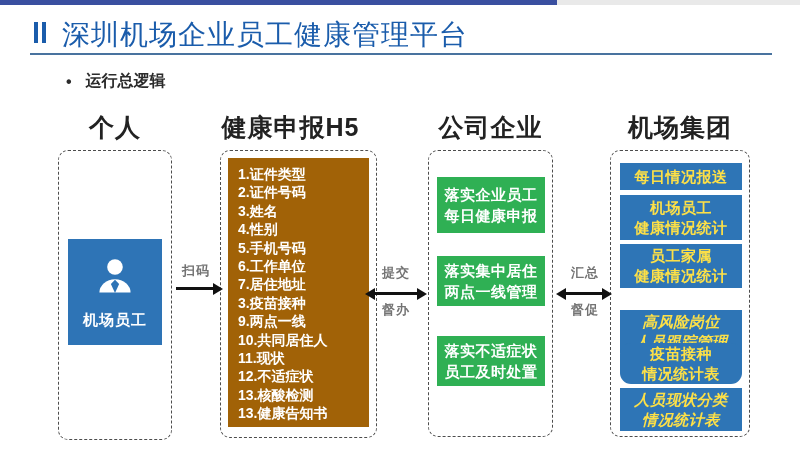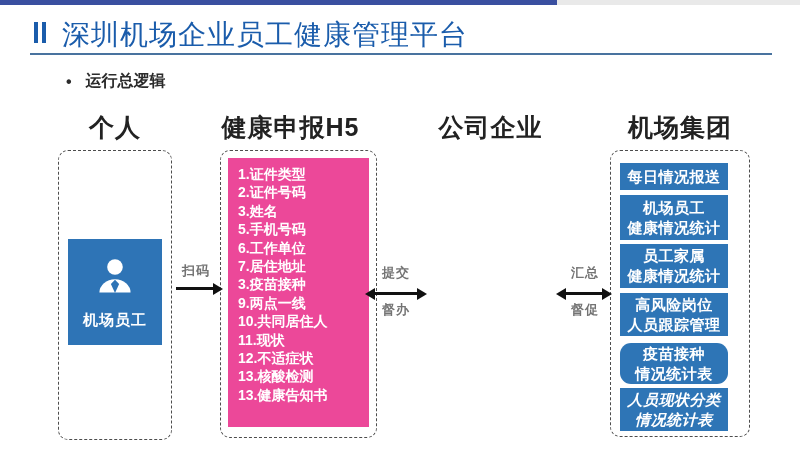--- a/index.html
+++ b/index.html
@@ -36,40 +36,40 @@
   #col-company{left:428px;width:125px;height:287px;}
   #col-group{left:610px;width:140px;height:287px;}
 
   
   .person-card{position:absolute;left:9px;top:88px;width:94px;height:106px;background:#2e74b6;
                display:flex;flex-direction:column;align-items:center;justify-content:center;gap:12px;}
   .person-card svg{width:44px;height:44px;display:block;}
   .person-label{color:#fff;font-size:15px;font-weight:bold;letter-spacing:1px;}
 
   
-  .h5-panel{position:absolute;left:7px;top:7px;right:7px;bottom:10px;background:#ec4899;
+  .h5-panel{position:absolute;left:7px;top:7px;right:7px;bottom:10px;background:#a16207;
             color:#fff;font-weight:bold;font-size:14px;padding:7px 4px 0 10px;box-sizing:border-box;}
   .h5-panel .field{line-height:18.4px;white-space:nowrap;}
 
   
   .task-card{position:absolute;left:8px;width:108px;background:#2fb054;color:#fff;
              font-weight:bold;font-size:15px;line-height:21px;display:flex;align-items:center;
              justify-content:center;text-align:center;white-space:pre-line;letter-spacing:.5px;}
   #task-0{top:26px;height:56px;}
   #task-1{top:105px;height:50px;}
   #task-2{top:185px;height:50px;}
 
   
-  .report-card{position:absolute;left:9px;width:108px;background:#2e75b6;color:#ffffff;
+  .report-card{position:absolute;left:9px;width:122px;background:#2e75b6;color:#fde047;
                font-weight:bold;font-size:15px;line-height:20px;display:flex;align-items:center;
                justify-content:center;text-align:center;white-space:pre-line;letter-spacing:.5px;}
   #rep-0{top:12px;height:27px;}
   #rep-1{top:44px;height:45px;}
   #rep-2{top:93px;height:44px;}
-  #rep-3{top:142px;height:43px;}
+  #rep-3{top:159px;height:43px;font-style:italic;}
   #rep-4{top:192px;height:41px;border-radius:11px;}
   #rep-5{top:237px;height:43px;font-style:italic;}
 
   
   .arrow{position:absolute;height:3px;background:#111;}
   .arrow::after{content:"";position:absolute;right:-9px;top:50%;transform:translateY(-50%);
                 width:0;height:0;border:6px solid transparent;border-right:0;border-left:10px solid #111;}
   .arrow.double::before{content:"";position:absolute;left:-9px;top:50%;transform:translateY(-50%);
                 width:0;height:0;border:6px solid transparent;border-left:0;border-right:10px solid #111;}
   #arrow-scan{left:176px;top:287px;width:38px;}
@@ -118,33 +118,42 @@
       </svg>
       <div class="person-label">机场员工</div>
     </div>
   </div>
 
   <div class="dashed" id="col-h5">
     <div class="h5-panel">
       <div class="field">1.证件类型</div>
       <div class="field">2.证件号码</div>
       <div class="field">3.姓名</div>
+      <div class="field">4.性别</div>
       <div class="field">5.手机号码</div>
       <div class="field">6.工作单位</div>
       <div class="field">7.居住地址</div>
       <div class="field">3.疫苗接种</div>
       <div class="field">9.两点一线</div>
       <div class="field">10.共同居住人</div>
       <div class="field">11.现状</div>
       <div class="field">12.不适症状</div>
       <div class="field">13.核酸检测</div>
       <div class="field">13.健康告知书</div>
     </div>
   </div>
 
+  <div class="dashed" id="col-company">
+    <div class="task-card" id="task-0">落实企业员工
+每日健康申报</div>
+    <div class="task-card" id="task-1">落实集中居住
+两点一线管理</div>
+    <div class="task-card" id="task-2">落实不适症状
+员工及时处置</div>
+  </div>
 
   <div class="dashed" id="col-group">
     <div class="report-card" id="rep-0">每日情况报送</div>
     <div class="report-card" id="rep-1">机场员工
 健康情况统计</div>
     <div class="report-card" id="rep-2">员工家属
 健康情况统计</div>
     <div class="report-card" id="rep-3">高风险岗位
 人员跟踪管理</div>
     <div class="report-card" id="rep-4">疫苗接种

